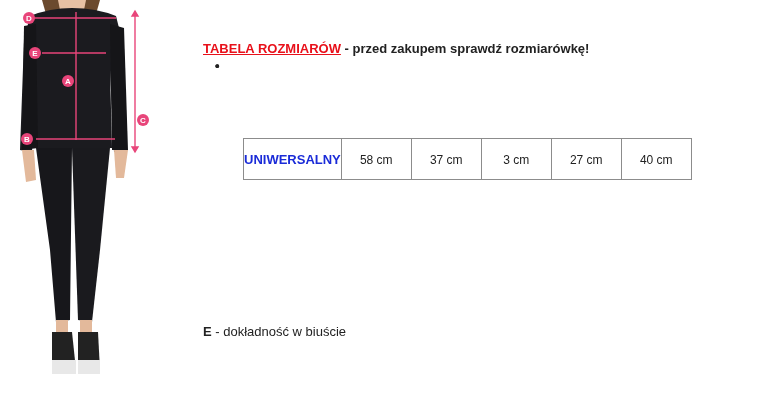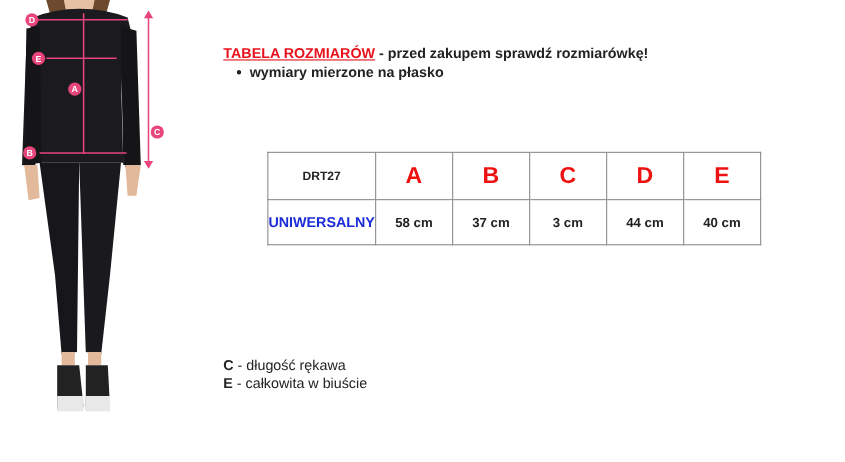--- a/index.html
+++ b/index.html
@@ -22,21 +22,21 @@
   
   .size-table { position:absolute; left:243px; top:138px; border-collapse:collapse; }
   .size-table td { border:1.5px solid #8c8c8c; text-align:center; padding:0; }
   .size-table tr.head td { height:42px; }
   .size-table tr.row td { height:40px; }
   .size-table td.first { width:87px; }
   .size-table td.col { width:69px; }
   .model { font-size:11px; font-weight:bold; color:#222; }
   .letter { font-size:21px; font-weight:bold; color:#ee1111; }
   .size-name { font-size:13px; font-weight:bold; color:#1a2bd8; }
-  .val { font-size:12px; font-weight:bold; color:#222; }
+  .val { font-size:12px; font-weight:normal; color:#222; }
 
   
   .legend { position:absolute; left:203px; top:323px; }
   .legend-item { font-size:13px; line-height:17px; color:#222; white-space:nowrap; }
   .legend-item .k { font-weight:bold; }
 </style>
 </head>
 <body>
 
 <div class="figure">
@@ -103,42 +103,32 @@
 <div class="header">
   <div class="title-line">
     <span class="title-red">TABELA ROZMIARÓW</span><span class="title-rest"> - przed zakupem sprawdź rozmiarówkę!</span>
   </div>
   <ul class="bullets">
     <li>
       <span class="dot">•</span>
     </li>
     <li>
       <span class="dot">•</span>
-      <span>wymiary mierzone na płasko</span>
     </li>
   </ul>
 </div>
 
 <table class="size-table">
   <tbody>
-      <tr class="head">
-    <td class="first"><span class="model">DRT27</span></td>
-    <td class="col"><span class="letter">A</span></td>
-    <td class="col"><span class="letter">B</span></td>
-    <td class="col"><span class="letter">C</span></td>
-    <td class="col"><span class="letter">D</span></td>
-    <td class="col"><span class="letter">E</span></td>
-  </tr>
   <tr class="row">
     <td class="first"><span class="size-name">UNIWERSALNY</span></td>
     <td class="col"><span class="val">58 cm</span></td>
     <td class="col"><span class="val">37 cm</span></td>
     <td class="col"><span class="val">3 cm</span></td>
-    <td class="col"><span class="val">44 cm</span></td>
+    <td class="col"><span class="val">27 cm</span></td>
     <td class="col"><span class="val">40 cm</span></td>
   </tr>
 </tbody>
   </table>
 
 <div class="legend">
-  <div class="legend-item"><span class="k">C</span><span> - długość rękawa</span></div>
-  <div class="legend-item"><span class="k">E</span><span> - całkowita w biuście</span></div>
+  <div class="legend-item"><span class="k">E</span><span> - dokładność w biuście</span></div>
 </div>
 
 </body></html>

